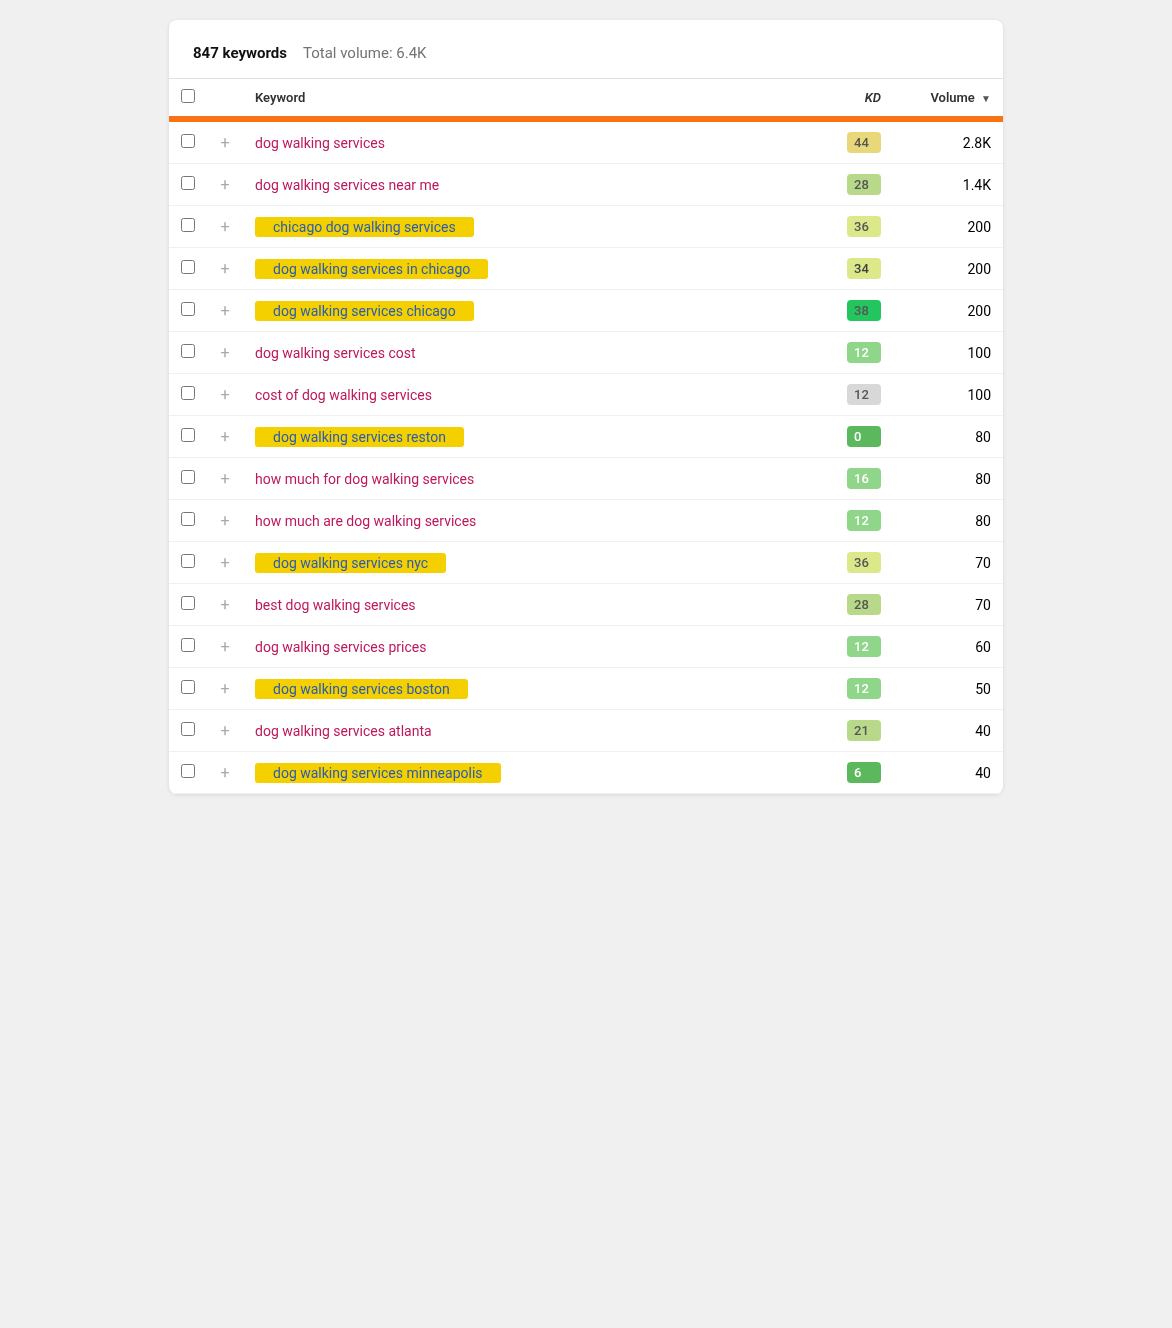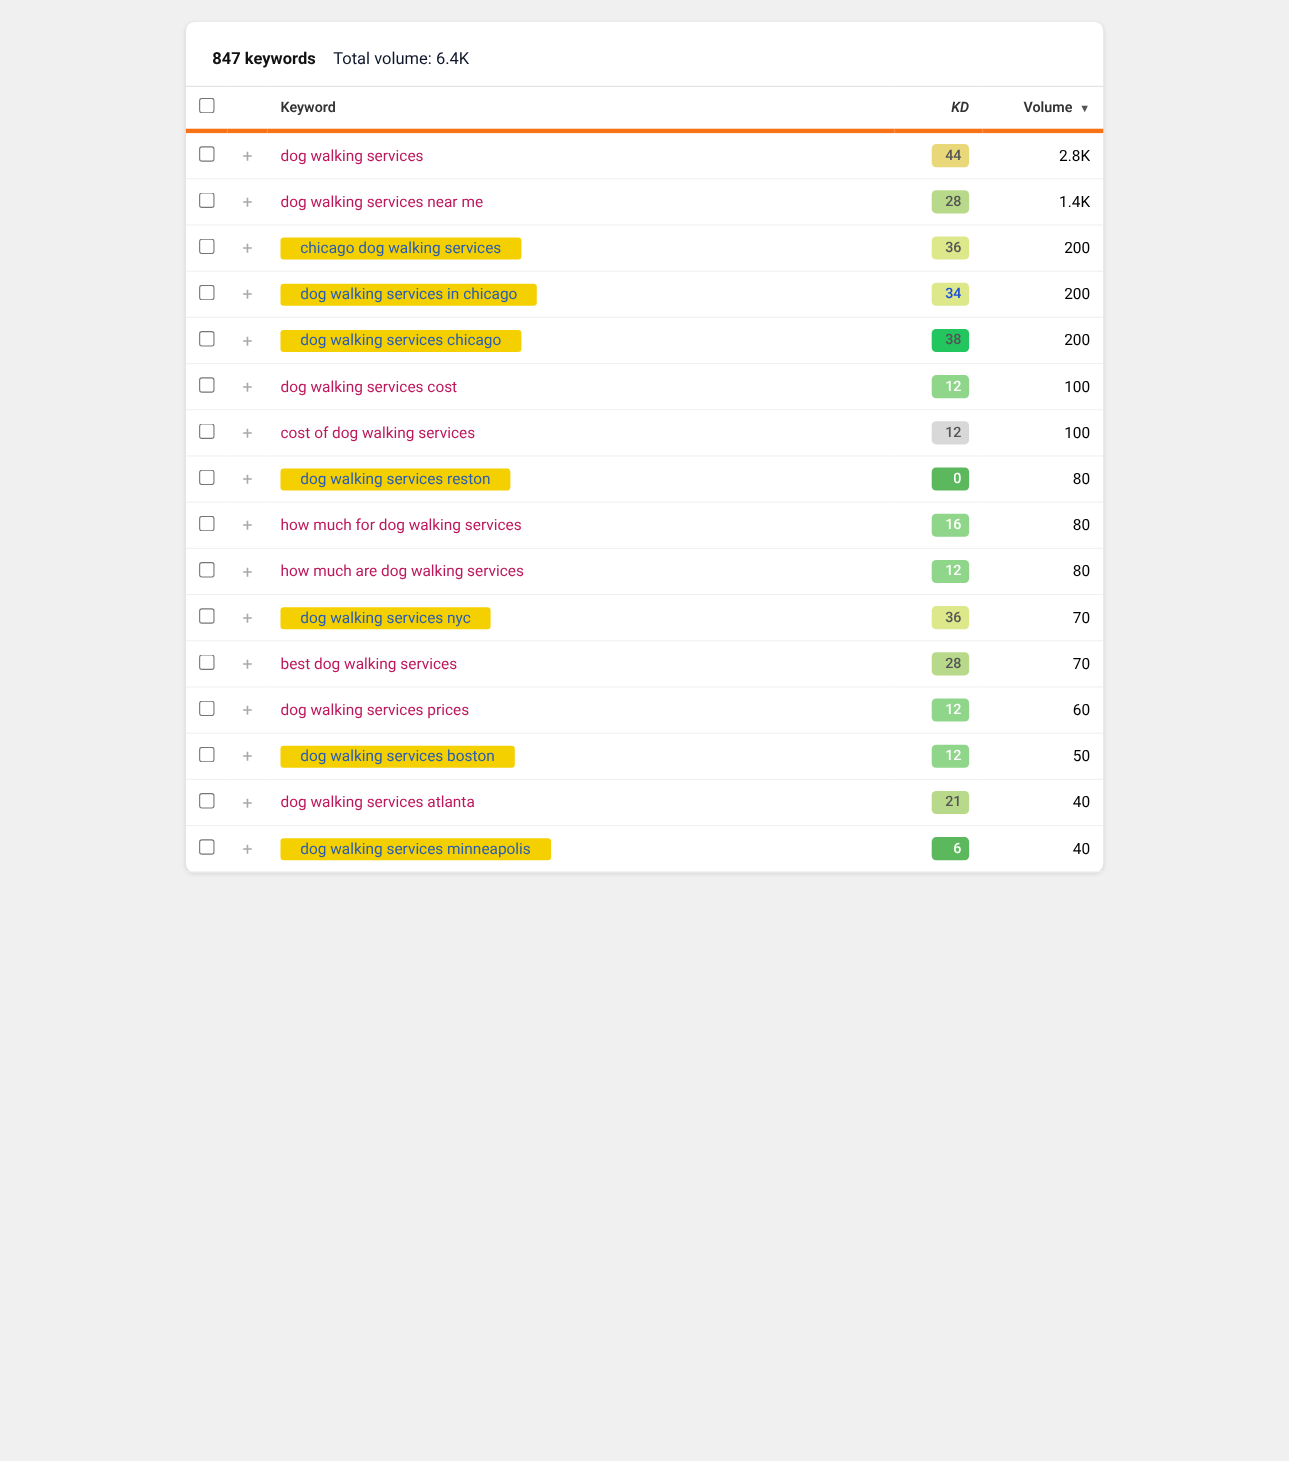--- a/index.html
+++ b/index.html
@@ -23,29 +23,29 @@
       align-items: center;
       gap: 16px;
     }
     .summary-keywords {
       font-weight: 700;
       font-size: 15px;
       color: #111;
     }
     .summary-volume {
       font-size: 15px;
-      color: #0f172a;
+      color: #737373;
     }
     .table {
       width: 100%;
       border-collapse: collapse;
     }
     .table thead tr {
       border-top: 1px solid #e0e0e0;
-      border-bottom: 4px solid #f97316;
+      border-bottom: 6px solid #f97316;
     }
     .table thead th {
       padding: 10px 12px;
       font-size: 13px;
       font-weight: 600;
       color: #333;
       text-align: left;
     }
     .table thead th.kd-col {
       text-align: right;
@@ -101,21 +101,21 @@
     .kd-cell {
       text-align: right;
     }
     .kd-badge {
       display: inline-block;
       min-width: 34px;
       padding: 3px 7px;
       border-radius: 4px;
       font-size: 13px;
       font-weight: 500;
-      text-align: right;
+      text-align: left;
     }
     .vol-cell {
       text-align: right;
       font-size: 14px;
       color: #000000;
     }
     input[type="checkbox"] {
       width: 14px;
       height: 14px;
       cursor: pointer;
@@ -176,21 +176,21 @@
           <td class="check-cell"><input type="checkbox" style=""></td>
           <td class="plus-cell"><span class="plus-icon">+</span></td>
           <td class="keyword-cell"><span class="keyword-highlight">chicago dog walking services</span></td>
           <td class="kd-cell"><span class="kd-badge" style="background-color: rgb(220, 232, 138); color: rgb(85, 85, 85);">36</span></td>
           <td class="vol-cell">200</td>
         </tr>
         <tr>
           <td class="check-cell"><input type="checkbox" style=""></td>
           <td class="plus-cell"><span class="plus-icon">+</span></td>
           <td class="keyword-cell"><span class="keyword-highlight">dog walking services in chicago</span></td>
-          <td class="kd-cell"><span class="kd-badge" style="background-color: rgb(220, 232, 138); color: #1d4ed8;">34</span></td>
+          <td class="kd-cell"><span class="kd-badge" style="background-color: rgb(220, 232, 138); color: #404040;">34</span></td>
           <td class="vol-cell">200</td>
         </tr>
         <tr>
           <td class="check-cell"><input type="checkbox" style=""></td>
           <td class="plus-cell"><span class="plus-icon">+</span></td>
           <td class="keyword-cell"><span class="keyword-highlight">dog walking services chicago</span></td>
           <td class="kd-cell"><span class="kd-badge" style="background-color: #22c55e; color: rgb(85, 85, 85);">38</span></td>
           <td class="vol-cell">200</td>
         </tr>
         <tr>

